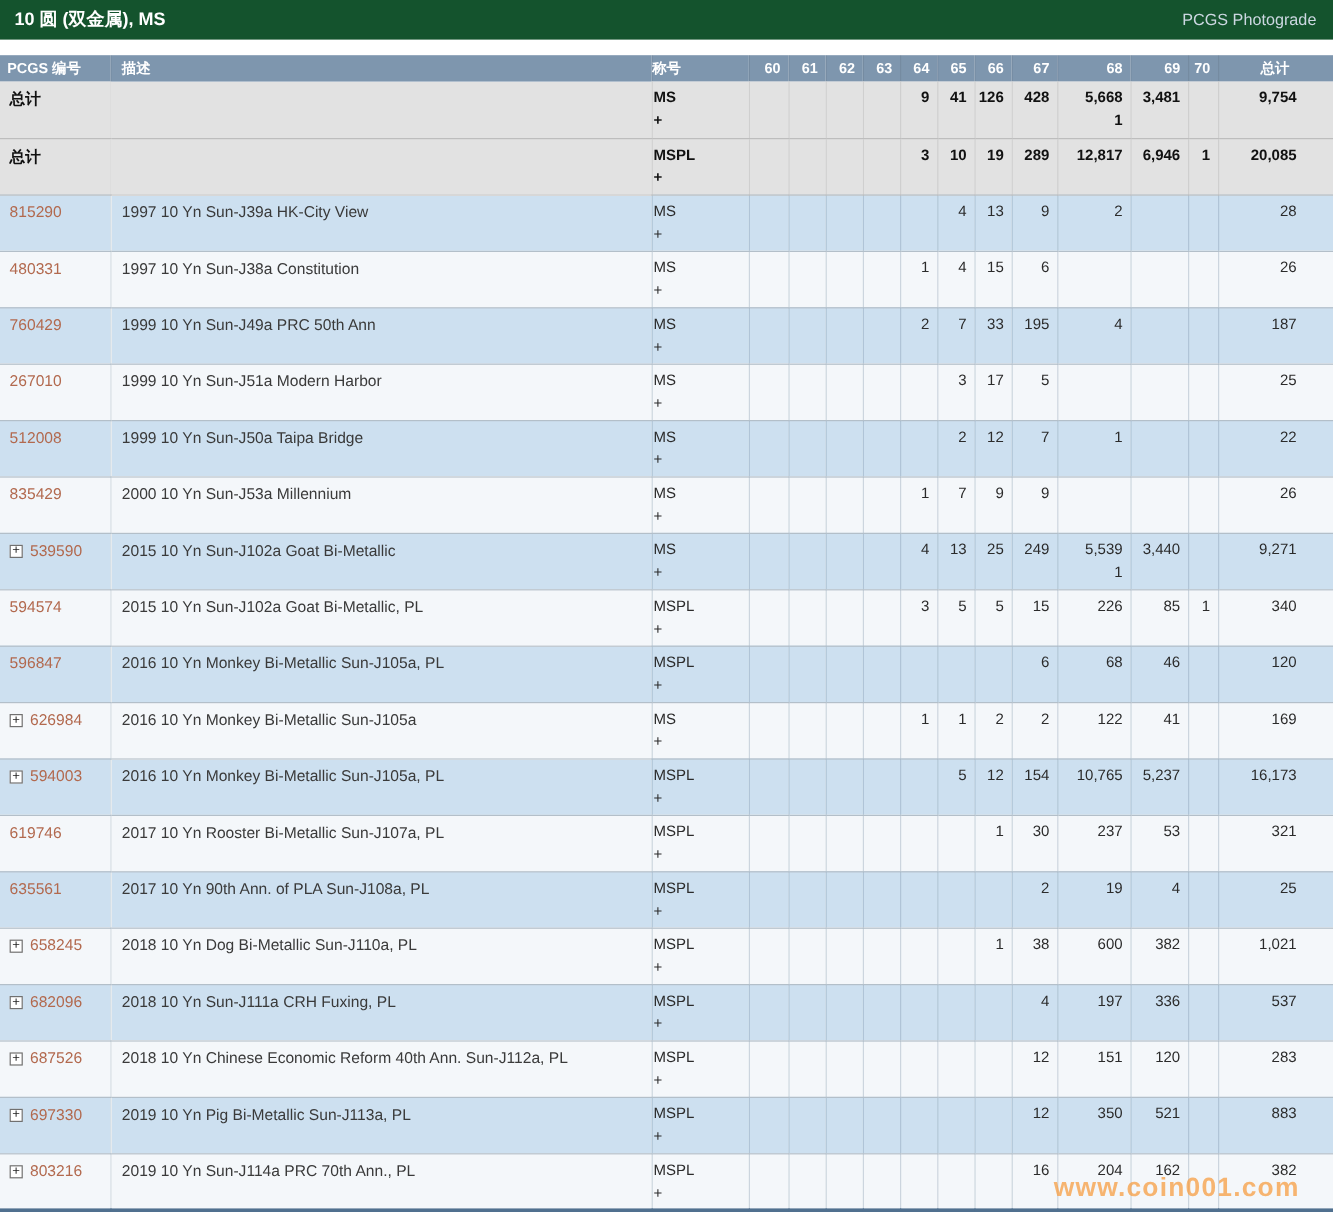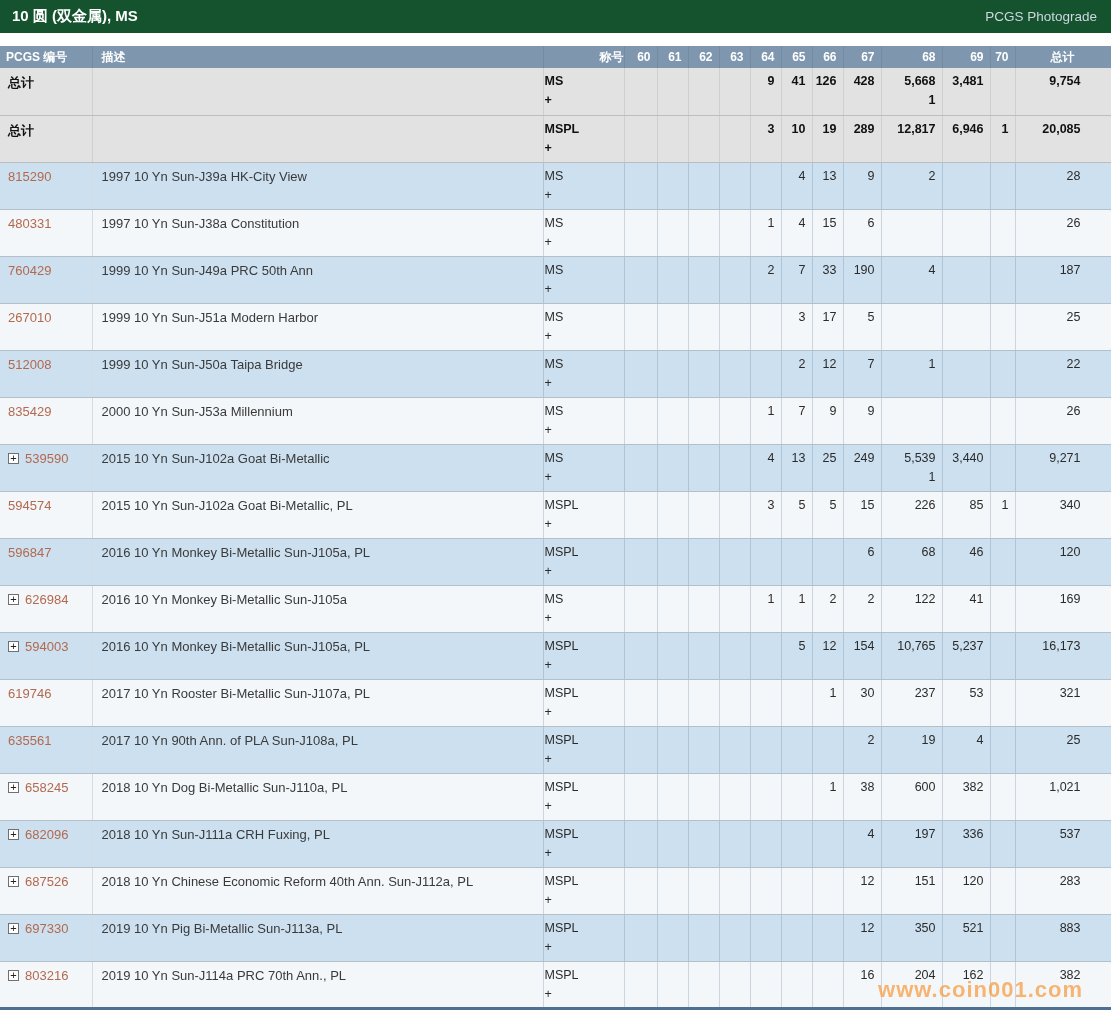--- a/index.html
+++ b/index.html
@@ -18,21 +18,21 @@
     border-collapse:collapse;table-layout:fixed;width:1111px;margin-top:13px;
     border-bottom:3px solid #50708f;
   }
   thead th{
     background:#7e96ae;color:#ffffff;font-size:12px;font-weight:bold;height:22px;
     border-right:1px solid rgba(0,0,0,0.07);padding:0;box-sizing:border-box;
   }
   
   .col-pcgs{width:92px;text-align:left;padding-left:6px;}
   .col-desc{width:451px;text-align:left;padding-left:9px;}
-  .col-designation{width:81px;text-align:right;}
+  .col-designation{width:81px;text-align:left;}
   .col-g60{width:33px;} .col-g61{width:31px;} .col-g62{width:31px;}
   .col-g63{width:31px;} .col-g64{width:31px;} .col-g65{width:31px;}
   .col-g66{width:31px;} .col-g67{width:38px;} .col-g68{width:61px;}
   .col-g69{width:48px;} .col-g70{width:25px;} .col-total{width:96px;}
   th.col-g60,th.col-g61,th.col-g62,th.col-g63,th.col-g64,th.col-g65,
   th.col-g66,th.col-g67,th.col-g68,th.col-g69,th.col-g70{text-align:right;padding-right:6px;}
   th.col-total{text-align:right;padding-right:36px;}
   td{
     vertical-align:top;height:47px;box-sizing:border-box;padding-top:6px;
     border-right:1px solid rgba(100,125,150,0.28);border-bottom:1px solid #b3bfc9;
@@ -345,21 +345,21 @@
         </td>
         <td class="c-num col-g65">
           <div class="l1">7</div>
           <div class="l2"></div>
         </td>
         <td class="c-num col-g66">
           <div class="l1">33</div>
           <div class="l2"></div>
         </td>
         <td class="c-num col-g67">
-          <div class="l1">190</div>
+          <div class="l1">195</div>
           <div class="l2"></div>
         </td>
         <td class="c-num col-g68">
           <div class="l1">4</div>
           <div class="l2"></div>
         </td>
         <td class="c-num col-g69">
           <div class="l1"></div>
           <div class="l2"></div>
         </td>

